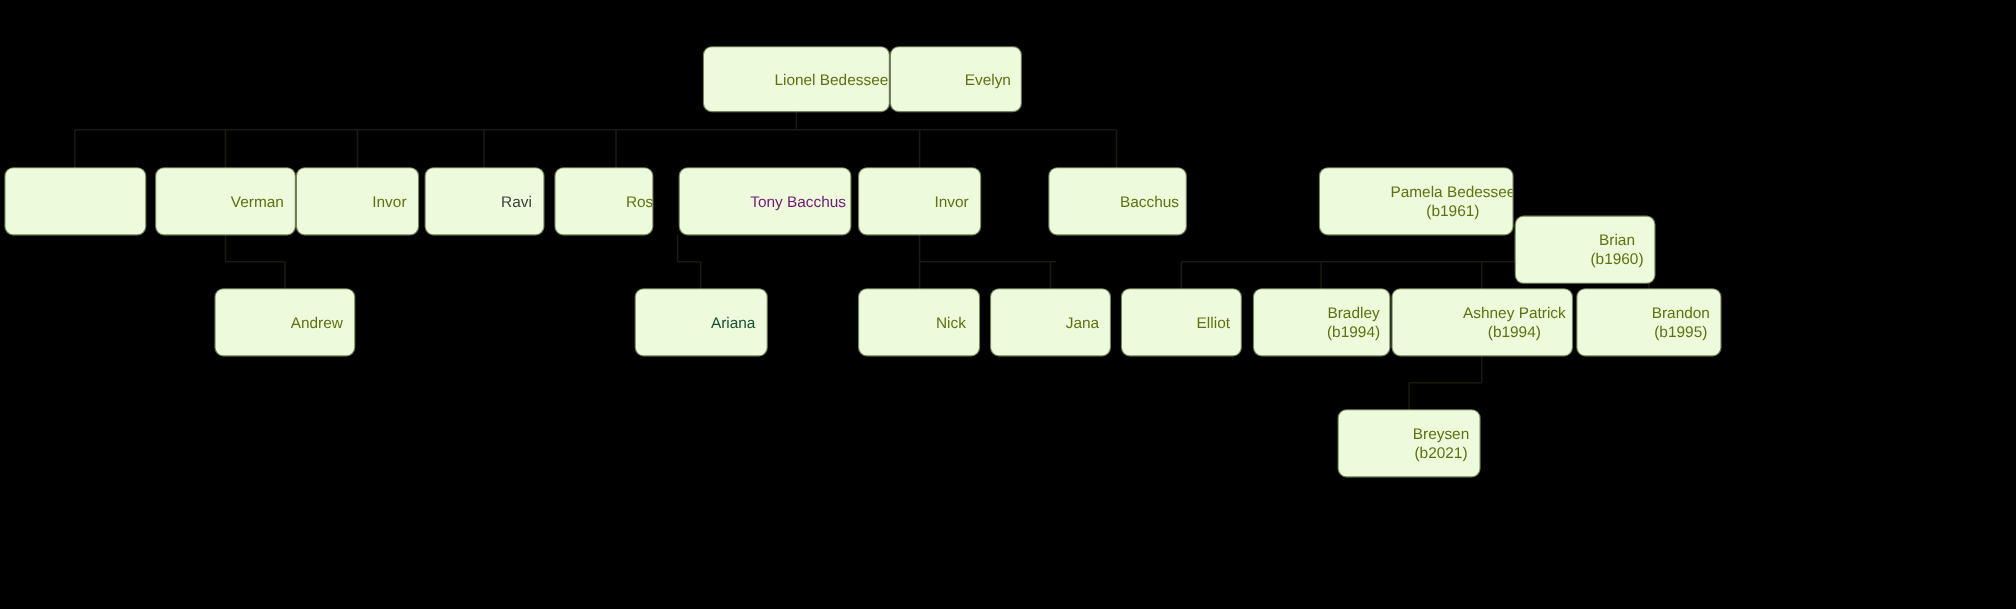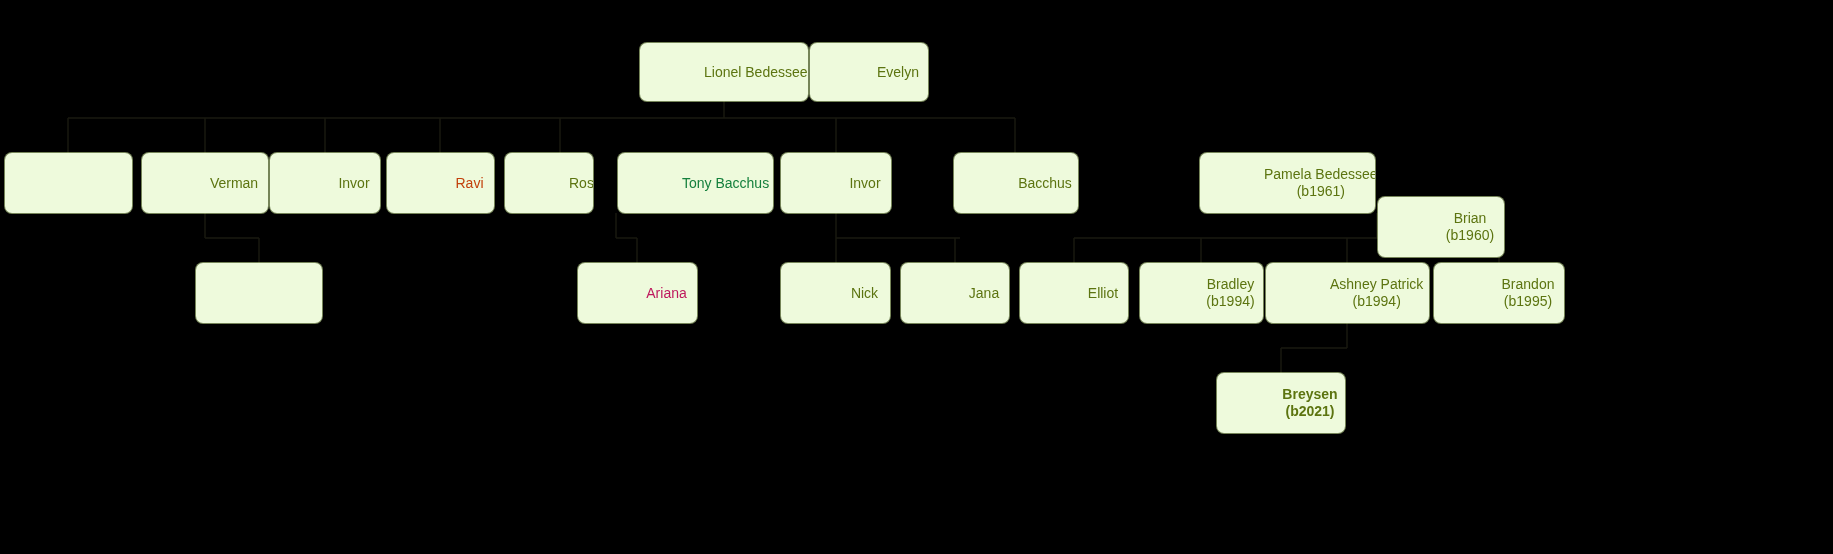--- a/index.html
+++ b/index.html
@@ -170,39 +170,39 @@
         </div>
         <div class="name-cell" style="color: rgb(92, 116, 16);">
           <span class="name-line">Invor</span>
         </div>
       </div>
       <div class="person-card" style="left: 387px; top: 153px; width: 107px; height: 60px; background: rgb(238, 250, 220);">
         <div class="avatar-cell" style="width: 58px; background: rgb(255, 255, 255);">
           <div class="avatar-head" style="width: 24px; height: 24px; left: 17px; top: 8px; background: rgb(246, 249, 204);"></div>
           <div class="avatar-body" style="width: 38px; height: 24px; left: 10px; top: 36px; background: rgb(246, 249, 204);"></div>
         </div>
-        <div class="name-cell" style="color: #c2410c;">
+        <div class="name-cell" style="color: #404040;">
           <span class="name-line">Ravi</span>
         </div>
       </div>
       <div class="person-card" style="left: 505px; top: 153px; width: 88px; height: 60px; background: rgb(238, 250, 220);">
         <div class="avatar-cell" style="width: 58px; background: rgb(255, 255, 255);">
           <div class="avatar-head" style="width: 24px; height: 24px; left: 17px; top: 8px; background: rgb(246, 249, 204);"></div>
           <div class="avatar-body" style="width: 38px; height: 24px; left: 10px; top: 36px; background: rgb(246, 249, 204);"></div>
         </div>
         <div class="name-cell" style="color: rgb(92, 116, 16);">
           <span class="name-line">Rose</span>
         </div>
       </div>
       <div class="person-card" style="left: 618px; top: 153px; width: 155px; height: 60px; background: rgb(238, 250, 220);">
         <div class="avatar-cell" style="width: 58px; background: rgb(255, 255, 255);">
           <div class="avatar-head" style="width: 24px; height: 24px; left: 17px; top: 8px; background: rgb(246, 249, 204);"></div>
           <div class="avatar-body" style="width: 38px; height: 24px; left: 10px; top: 36px; background: rgb(246, 249, 204);"></div>
         </div>
-        <div class="name-cell" style="color: #15803d;">
+        <div class="name-cell" style="color: #701a75;">
           <span class="name-line">Tony Bacchus</span>
         </div>
       </div>
       <div class="person-card" style="left: 781px; top: 153px; width: 110px; height: 60px; background: rgb(238, 250, 220);">
         <div class="avatar-cell" style="width: 58px; background: rgb(255, 255, 255);">
           <div class="avatar-head" style="width: 24px; height: 24px; left: 17px; top: 8px; background: rgb(246, 249, 204);"></div>
           <div class="avatar-body" style="width: 38px; height: 24px; left: 10px; top: 36px; background: rgb(246, 249, 204);"></div>
         </div>
         <div class="name-cell" style="color: rgb(92, 116, 16);">
           <span class="name-line">Invor</span>
@@ -235,27 +235,30 @@
         <div class="name-cell" style="color: rgb(92, 116, 16);">
           <span class="name-line">Brian</span>
           <span class="birth-line">(b1960)</span>
         </div>
       </div>
       <div class="person-card" style="left: 196px; top: 263px; width: 126px; height: 60px; background: rgb(238, 250, 220);">
         <div class="avatar-cell" style="width: 58px; background: rgb(255, 255, 255);">
           <div class="avatar-head" style="width: 24px; height: 24px; left: 17px; top: 8px; background: rgb(246, 249, 204);"></div>
           <div class="avatar-body" style="width: 38px; height: 24px; left: 10px; top: 36px; background: rgb(246, 249, 204);"></div>
         </div>
+        <div class="name-cell" style="color: rgb(92, 116, 16);">
+          <span class="name-line">Andrew</span>
+        </div>
       </div>
       <div class="person-card" style="left: 578px; top: 263px; width: 119px; height: 60px; background: rgb(238, 250, 220);">
         <div class="avatar-cell" style="width: 58px; background: rgb(255, 255, 255);">
           <div class="avatar-head" style="width: 24px; height: 24px; left: 17px; top: 8px; background: rgb(246, 249, 204);"></div>
           <div class="avatar-body" style="width: 38px; height: 24px; left: 10px; top: 36px; background: rgb(246, 249, 204);"></div>
         </div>
-        <div class="name-cell" style="color: #be185d;">
+        <div class="name-cell" style="color: #14532d;">
           <span class="name-line">Ariana</span>
         </div>
       </div>
       <div class="person-card" style="left: 781px; top: 263px; width: 109px; height: 60px; background: rgb(238, 250, 220);">
         <div class="avatar-cell" style="width: 58px; background: rgb(255, 255, 255);">
           <div class="avatar-head" style="width: 24px; height: 24px; left: 17px; top: 8px; background: rgb(246, 249, 204);"></div>
           <div class="avatar-body" style="width: 38px; height: 24px; left: 10px; top: 36px; background: rgb(246, 249, 204);"></div>
         </div>
         <div class="name-cell" style="color: rgb(92, 116, 16);">
           <span class="name-line">Nick</span>
@@ -307,19 +310,19 @@
         <div class="name-cell" style="color: rgb(92, 116, 16);">
           <span class="name-line">Brandon</span>
           <span class="birth-line">(b1995)</span>
         </div>
       </div>
       <div class="person-card" style="left: 1217px; top: 373px; width: 128px; height: 60px; background: rgb(238, 250, 220);">
         <div class="avatar-cell" style="width: 58px; background: rgb(255, 255, 255);">
           <div class="avatar-head" style="width: 24px; height: 24px; left: 17px; top: 8px; background: rgb(246, 249, 204);"></div>
           <div class="avatar-body" style="width: 38px; height: 24px; left: 10px; top: 36px; background: rgb(246, 249, 204);"></div>
         </div>
-        <div class="name-cell" style="color: rgb(92, 116, 16); font-weight: bold;">
+        <div class="name-cell" style="color: rgb(92, 116, 16);">
           <span class="name-line">Breysen</span>
           <span class="birth-line">(b2021)</span>
         </div>
       </div>
     </div>
 </div>
 
 </body></html>

